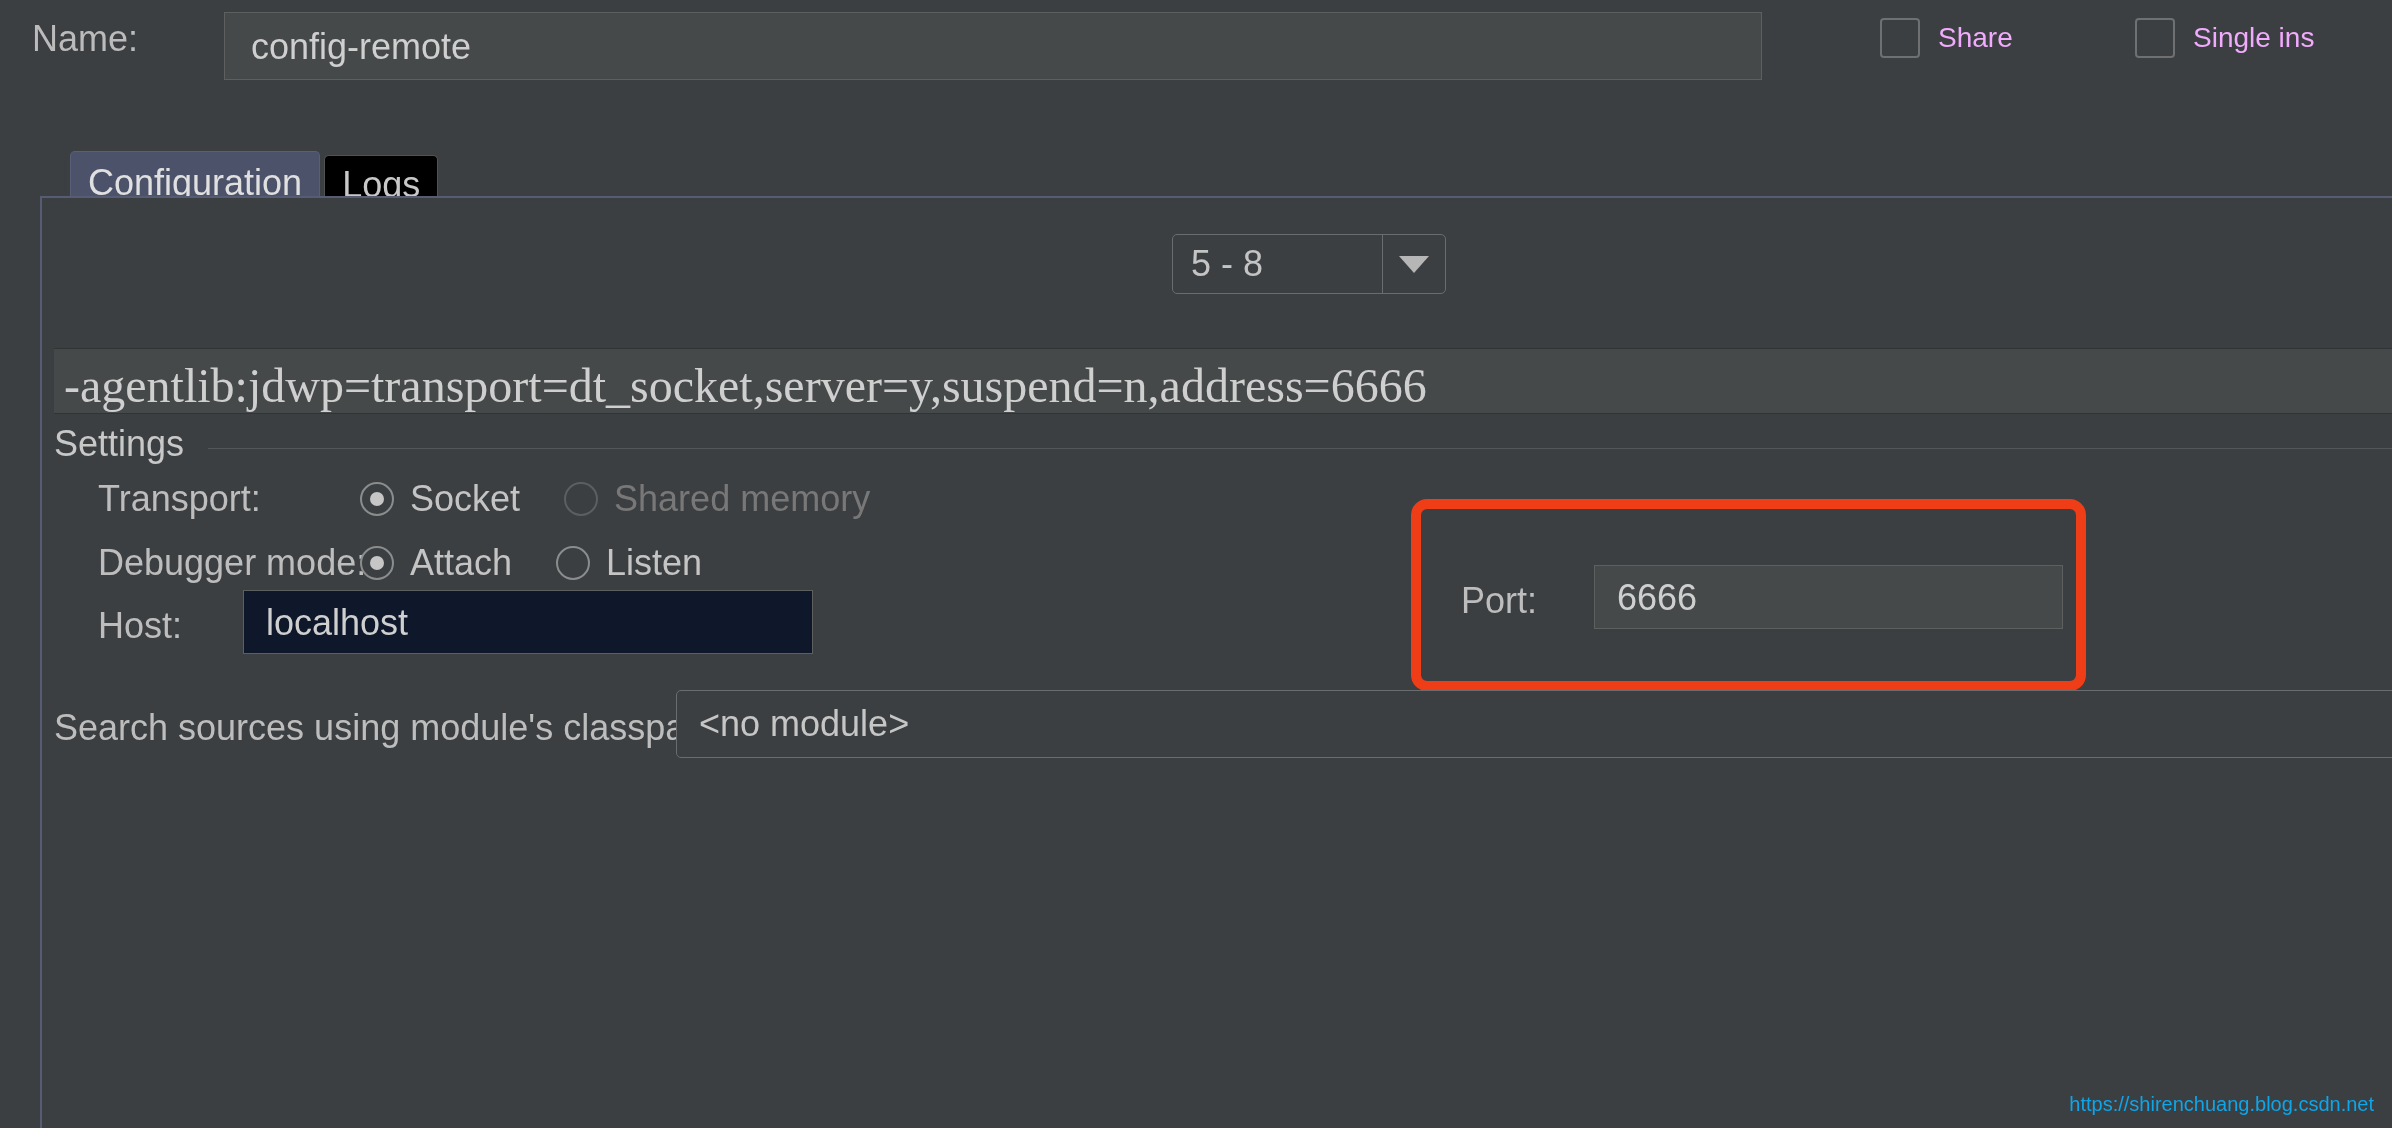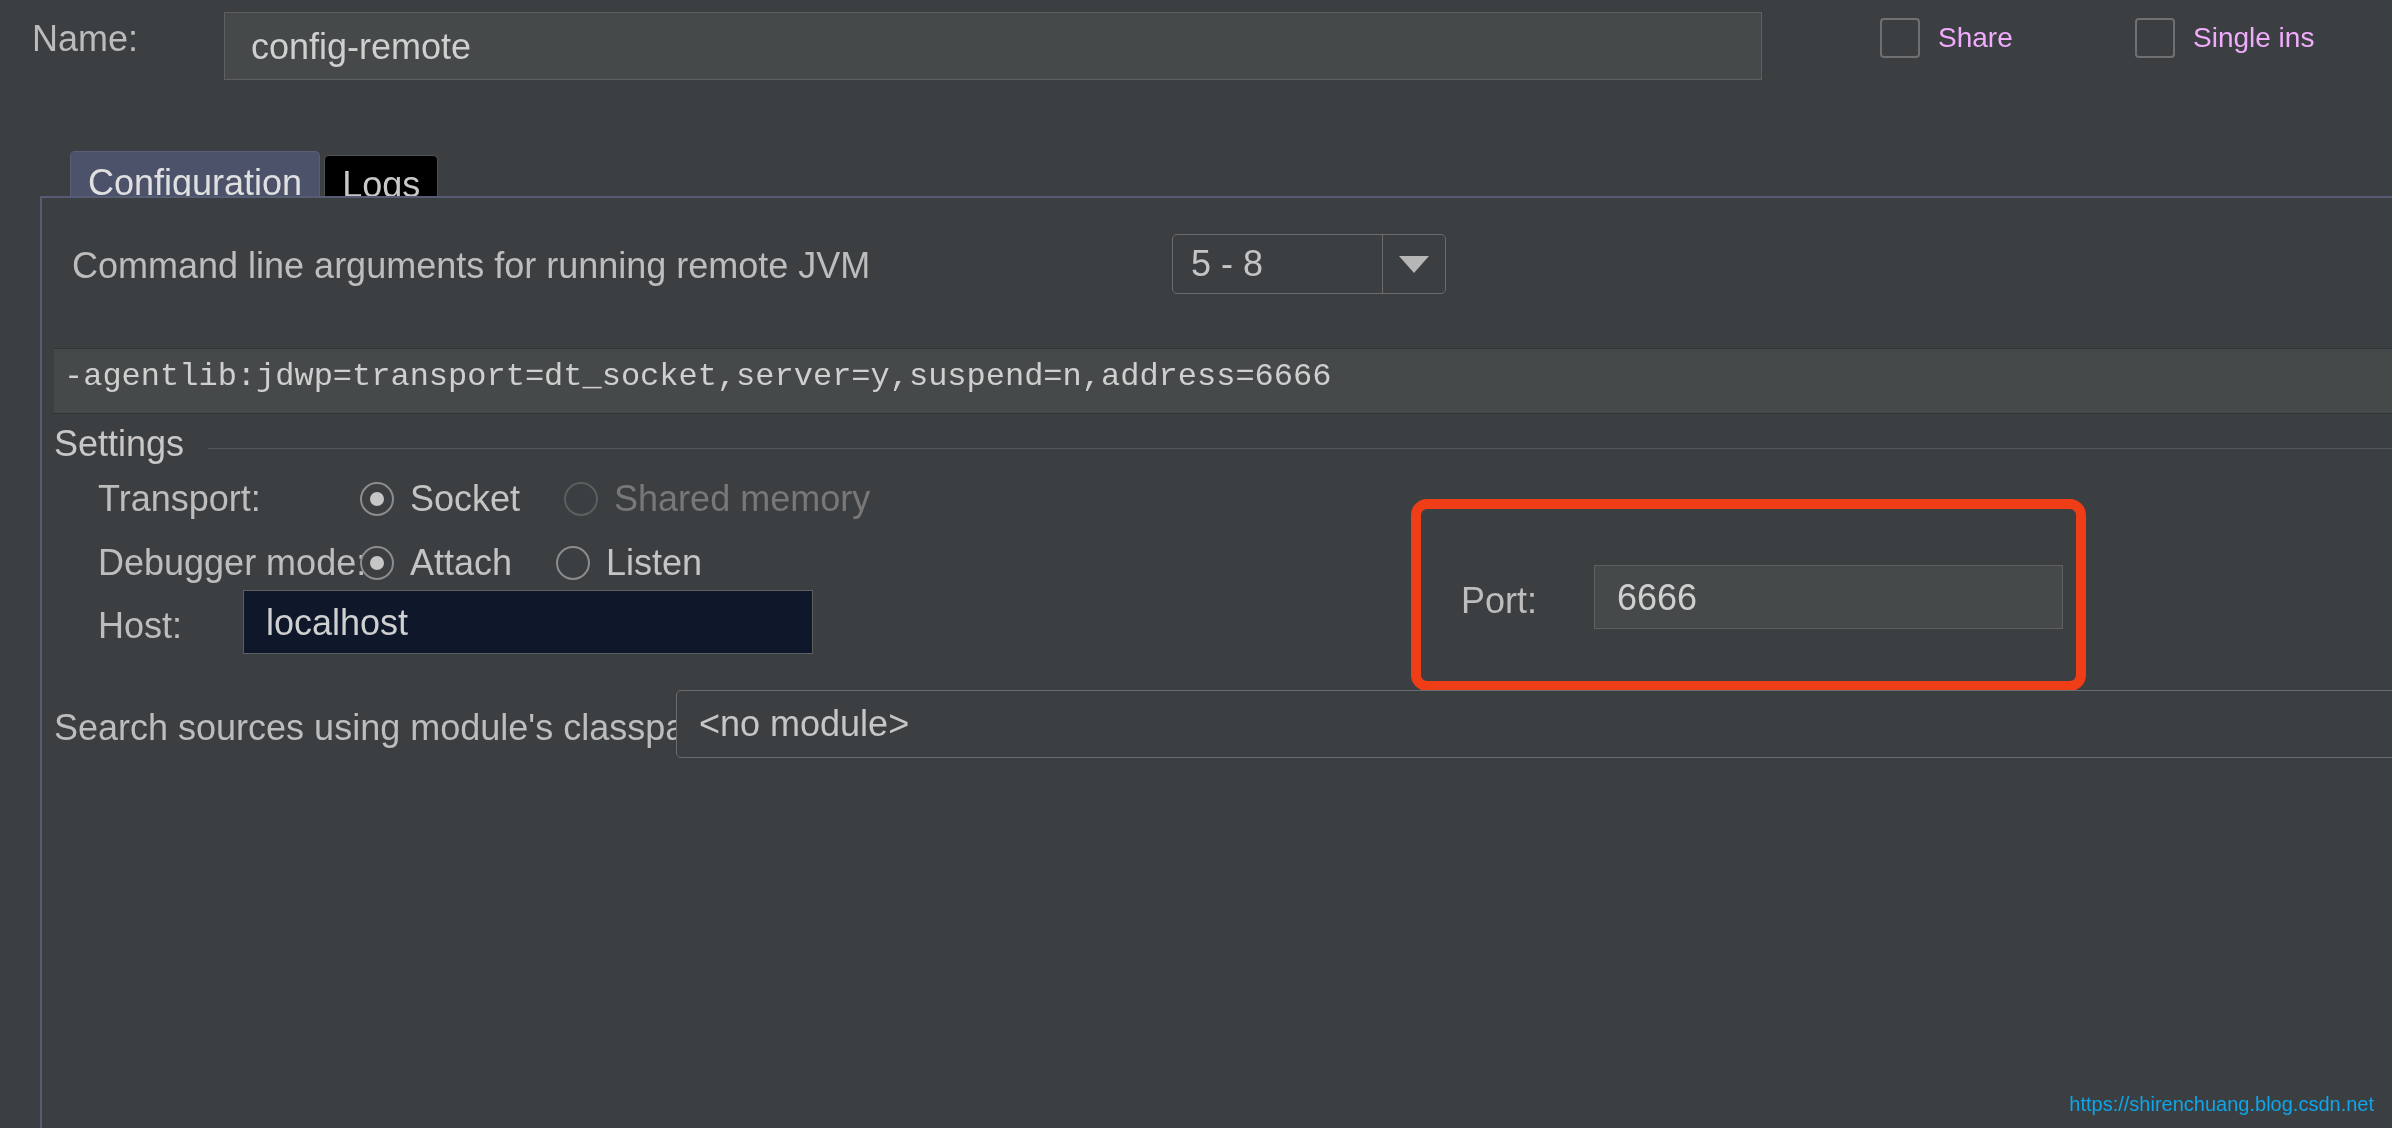--- a/index.html
+++ b/index.html
@@ -160,22 +160,22 @@
     width: 2348px; height: 66px;
     background: #45494a;
     border-top: 1px solid #313335;
     border-bottom: 1px solid #313335;
     box-sizing: border-box;
     overflow: hidden;
   }
   #cmd-value {
     position: absolute;
     left: 10px; top: 9px;
-    font-family: Liberation Mono, monospace;
-    font-size: 32px;
+    font-family: Liberation Serif, serif;
+    font-size: 48px;
     letter-spacing: 0px;
     color: #cfcfcf;
     white-space: nowrap;
     text-align: center;
   }
 
   
   #settings-label {
     position: absolute;
     left: 12px; top: 225px;
@@ -325,21 +325,20 @@
   <div class="tab active">
     <span>Configuration</span>
   </div>
   <div class="tab inactive">
     <span>Logs</span>
   </div>
 </div>
 
 <div id="panel">
 
-  <div class="row-label" id="jvm-label">Command line arguments for running remote JVM</div>
   <div id="jvm-combo">
     <div id="jvm-combo-value">5 - 8</div>
     <div id="jvm-combo-arrow">
       <div class="caret-down"></div>
     </div>
   </div>
 
   <div id="cmd-field">
     <div id="cmd-value">-agentlib:jdwp=transport=dt_socket,server=y,suspend=n,address=6666</div>
   </div>

